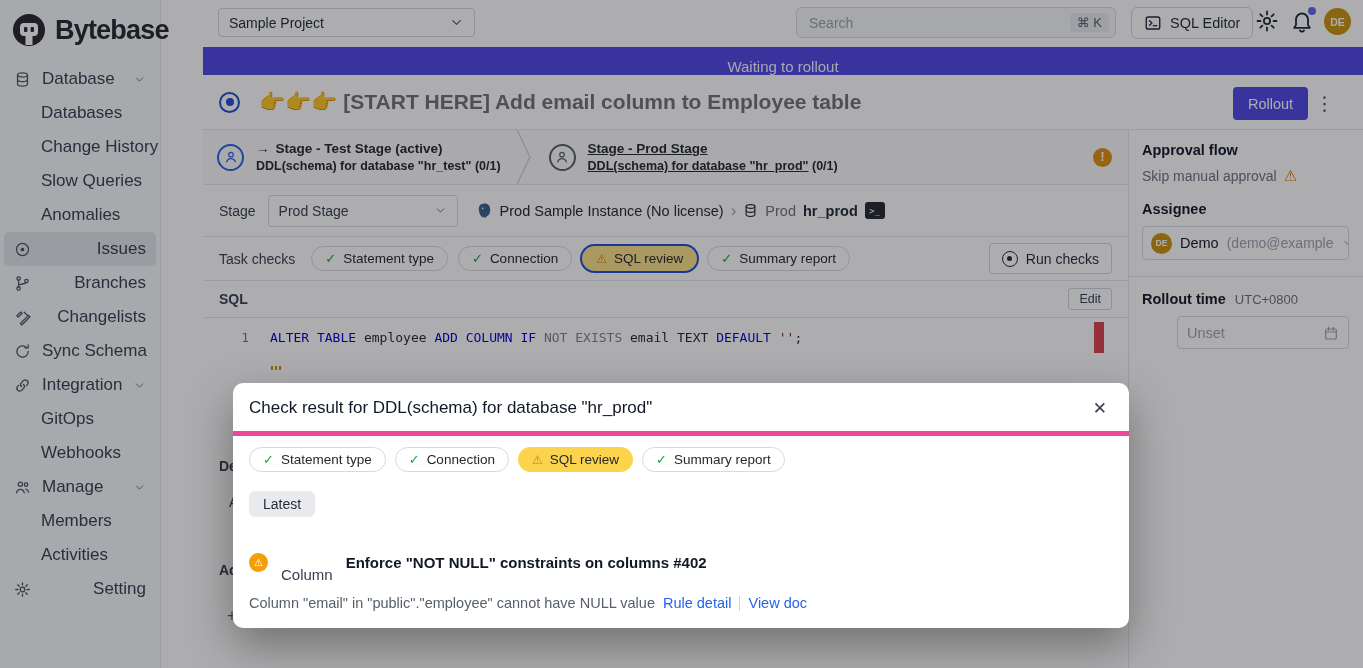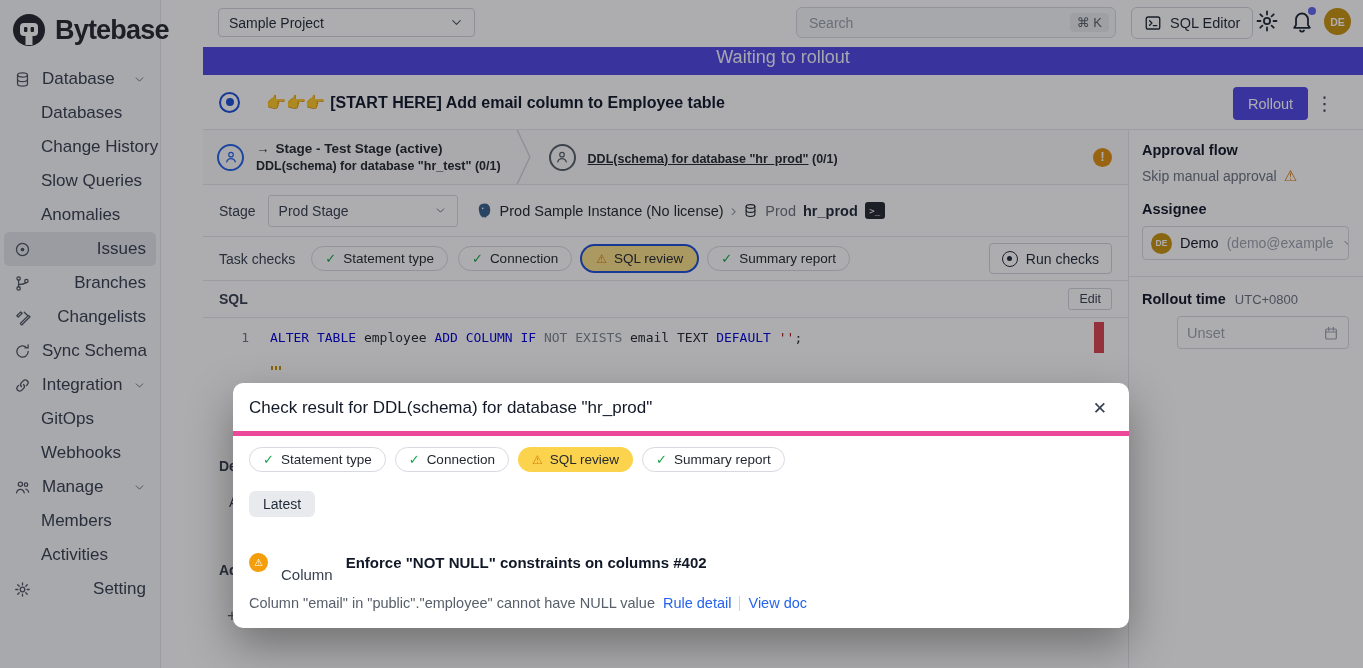--- a/index.html
+++ b/index.html
@@ -35,27 +35,27 @@
   .kbd{background:#e9ebee;border-radius:4px;padding:2px 7px;font-size:13px;color:#57606a;}
   .sqled-btn{position:absolute;left:928px;top:7px;height:32px;border:1px solid #d0d5db;border-radius:6px;background:#fff;
     display:flex;align-items:center;gap:8px;padding:0 12px;font-size:14.5px;color:#1f2937;}
   .tb-ic{position:absolute;top:9px;width:24px;height:24px;color:#1f2937;}
   .bell-dot{position:absolute;right:-2px;top:-2px;width:8px;height:8px;border-radius:50%;background:#6366f1;}
   .avatar{position:absolute;left:1121px;top:8px;width:27px;height:27px;border-radius:50%;background:#c9930f;
     color:#fff;font-size:10.5px;font-weight:bold;display:flex;align-items:center;justify-content:center;}
 
   
   .banner{position:absolute;left:203px;top:47px;width:1160px;height:28px;background:#4f46e5;
-    display:flex;align-items:flex-start;justify-content:center;color:#f5f5ff;font-size:18px;}
+    display:flex;align-items:flex-end;justify-content:center;color:#f5f5ff;font-size:15px;}
   .issue-head{position:absolute;left:203px;top:75px;width:1160px;height:55px;background:#fff;
     border-bottom:1px solid #e5e7eb;display:flex;align-items:center;padding:0 16px;}
   .issue-status{width:21px;height:21px;border:2px solid #1d4ed8;border-radius:50%;position:relative;flex:0 0 21px;}
   .issue-status::after{content:"";position:absolute;left:50%;top:50%;width:8px;height:8px;margin:-4px 0 0 -4px;
     border-radius:50%;background:#1d4ed8;}
-  .issue-title{margin-left:26px;font-size:16px;font-weight:bold;color:#0f172a;}
+  .issue-title{margin-left:19px;font-size:21px;font-weight:bold;color:#737373;}
   .rollout-btn{position:absolute;left:1030px;top:12px;width:75px;height:33px;background:#4f46e5;color:#fff;
     border:none;border-radius:4px;font-size:14.5px;font-family:"Liberation Sans",sans-serif;}
   .kebab{position:absolute;left:1112px;top:12px;font-size:19px;color:#374151;letter-spacing:0;line-height:33px;}
 
   
   .main{position:absolute;left:203px;top:130px;width:925px;bottom:0;background:#fff;}
   .stage-strip{height:55px;border-bottom:1px solid #e5e7eb;background:#fbfbfc;display:flex;align-items:stretch;}
   .stage{display:flex;align-items:center;gap:12px;padding:0 14px;}
   .stage-av{width:27px;height:27px;border-radius:50%;display:flex;align-items:center;justify-content:center;flex:0 0 27px;}
   .stage-av.active{border:2px solid #2563eb;color:#2563eb;}
@@ -361,20 +361,23 @@
         <path d="M2 0 L15 27.5 L2 55" stroke="#d1d5db" stroke-width="1.5" fill="none"></path>
       </svg>
       <div class="stage">
         <span class="stage-av plain">
           <svg class="ic" width="16" height="16" viewBox="0 0 24 24">
               <circle cx="12" cy="8.5" r="3.4"></circle>
               <path d="M5.5 19.5c1-3.4 3.4-5 6.5-5s5.5 1.6 6.5 5"></path>
             </svg>
         </span>
         <div>
+          <div class="l1">
+              <span class="u">Stage - Prod Stage</span>
+            </div>
           <div class="l2"><span class="u">DDL(schema) for database "hr_prod"</span>
             <span>(0/1)</span></div>
         </div>
       </div>
       <span class="warn-circle">!</span>
     </div>
 
     <div class="stage-bar">
       <span class="lbl">Stage</span>
       <div class="sel">

